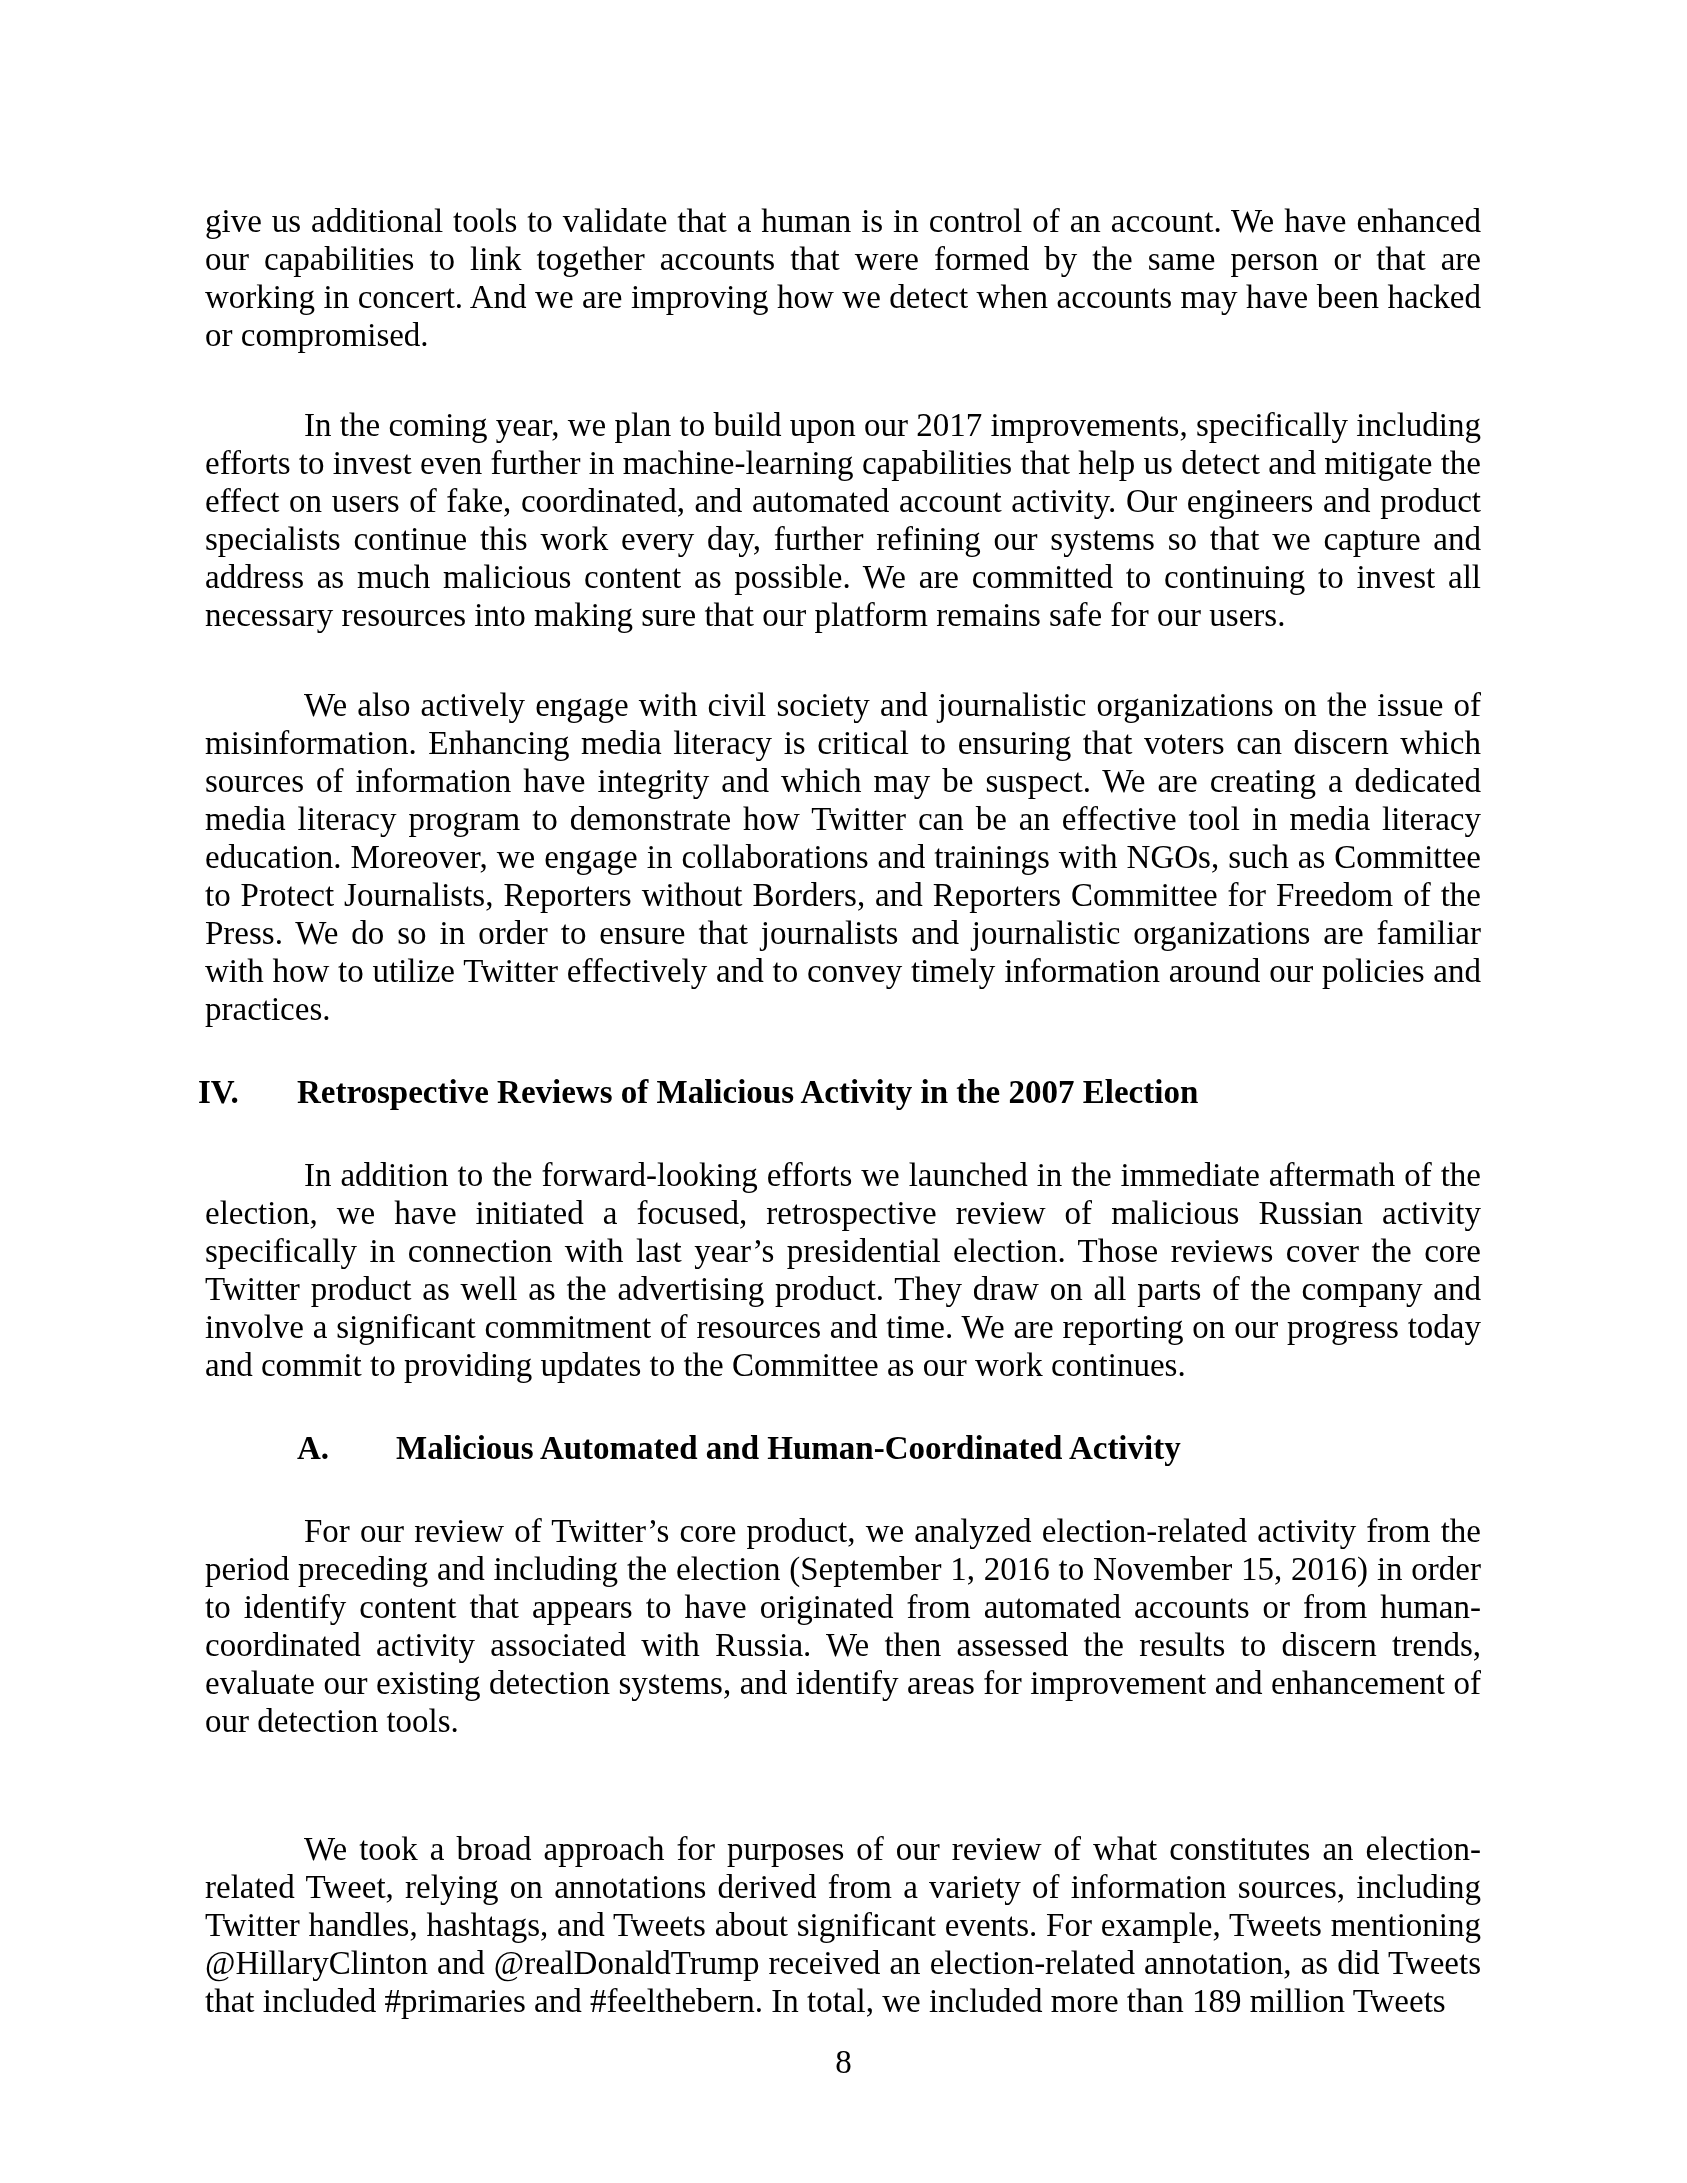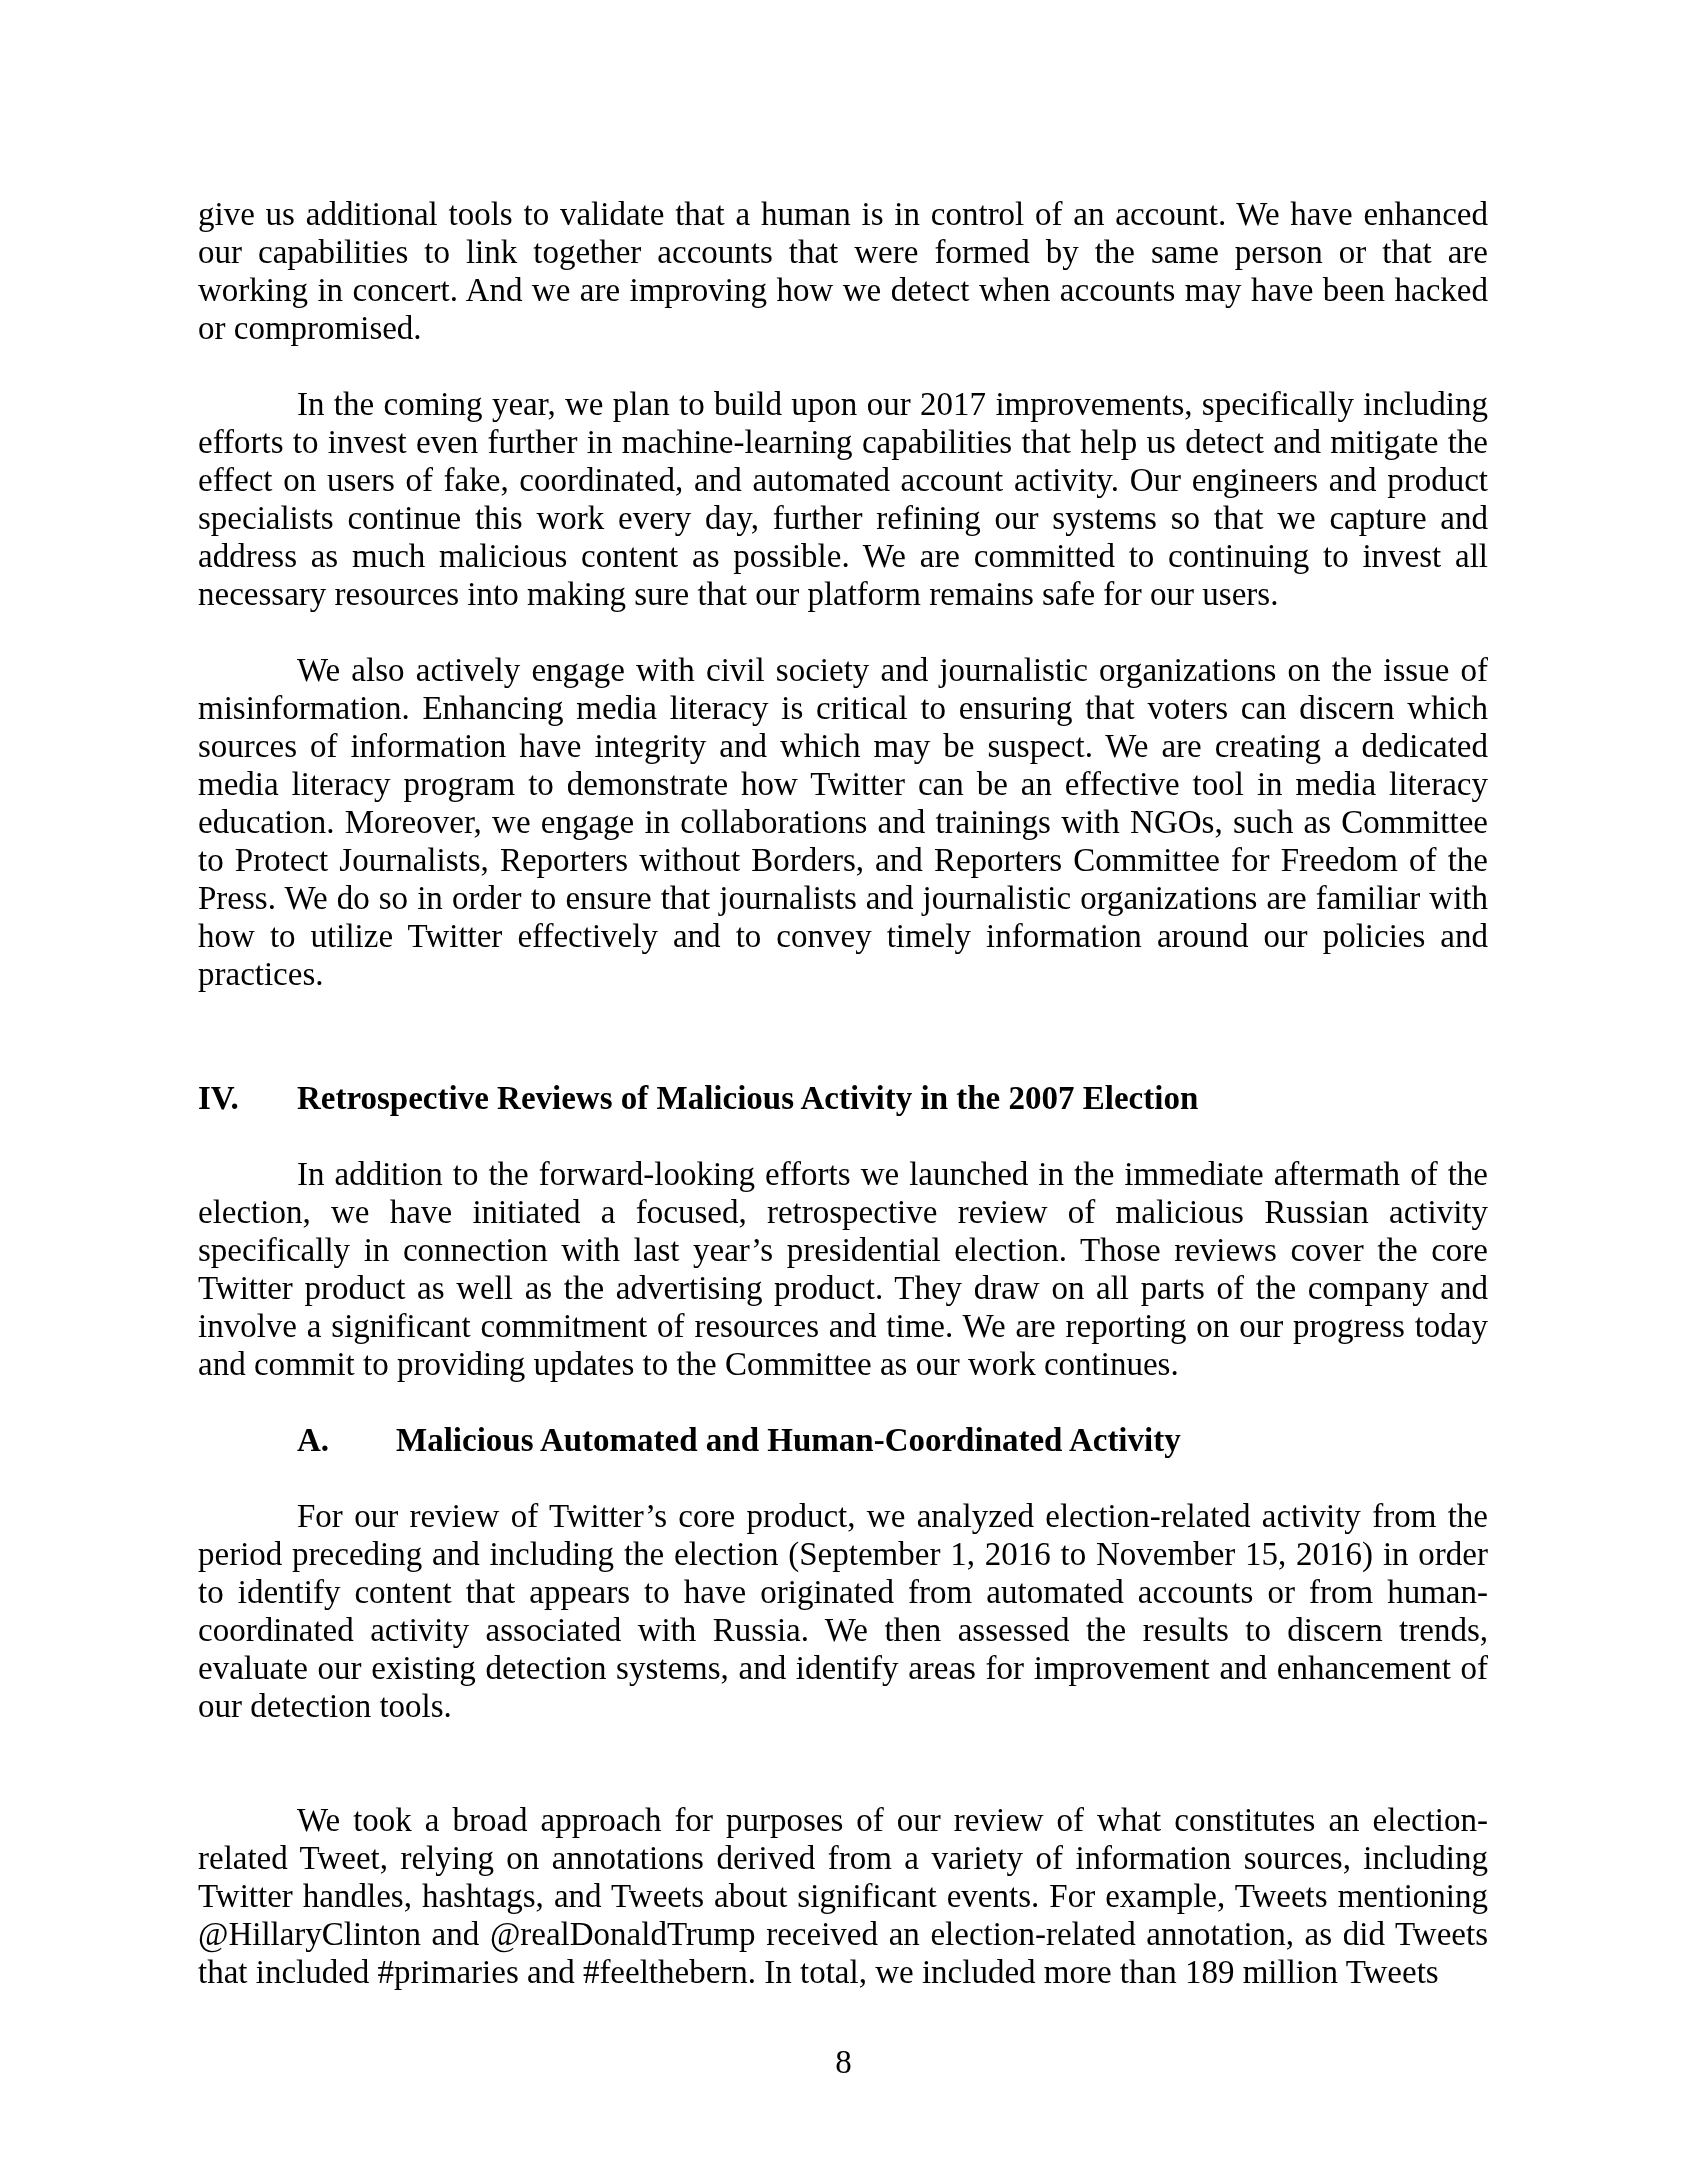--- a/index.html
+++ b/index.html
@@ -2,26 +2,26 @@
 <html style="font-size:10.6px"><head>
 <meta charset="utf-8">
 <style>
   html, body { margin: 0; padding: 0; background: #ffffff; }
   body { width: 1687px; height: 2183px; position: relative; overflow: hidden; }
   .page {
     position: absolute; left: 198px; top: 195px; width: 1290px;
     font-family: "Liberation Serif", serif;
     font-size: 33px; line-height: 38px; color: #000;
   }
-  p { margin: 0; text-align: justify; }
+  p { margin: 7px; text-align: justify; }
   p.indent { text-indent: 99px; }
   .gap { height: 38px; }
   h2, h3, h4 { margin: 0; font-size: 33px; line-height: 38px; font-weight: bold; }
   .hnum { display: inline-block; }
-  h2 .hnum { width: 99px; margin-top: 48px; }
+  h2 .hnum { width: 99px; }
   h3 { padding-left: 99px; }
   h3 .hnum { width: 99px; }
   h4 { padding-left: 198px; }
   h4 .hnum { width: 99px; }
   .pagenum {
     position: absolute; top: 2044px; left: 0; width: 1687px; text-align: center;
     font-family: "Liberation Serif", serif; font-size: 33px;
   }
 </style>
 </head>

